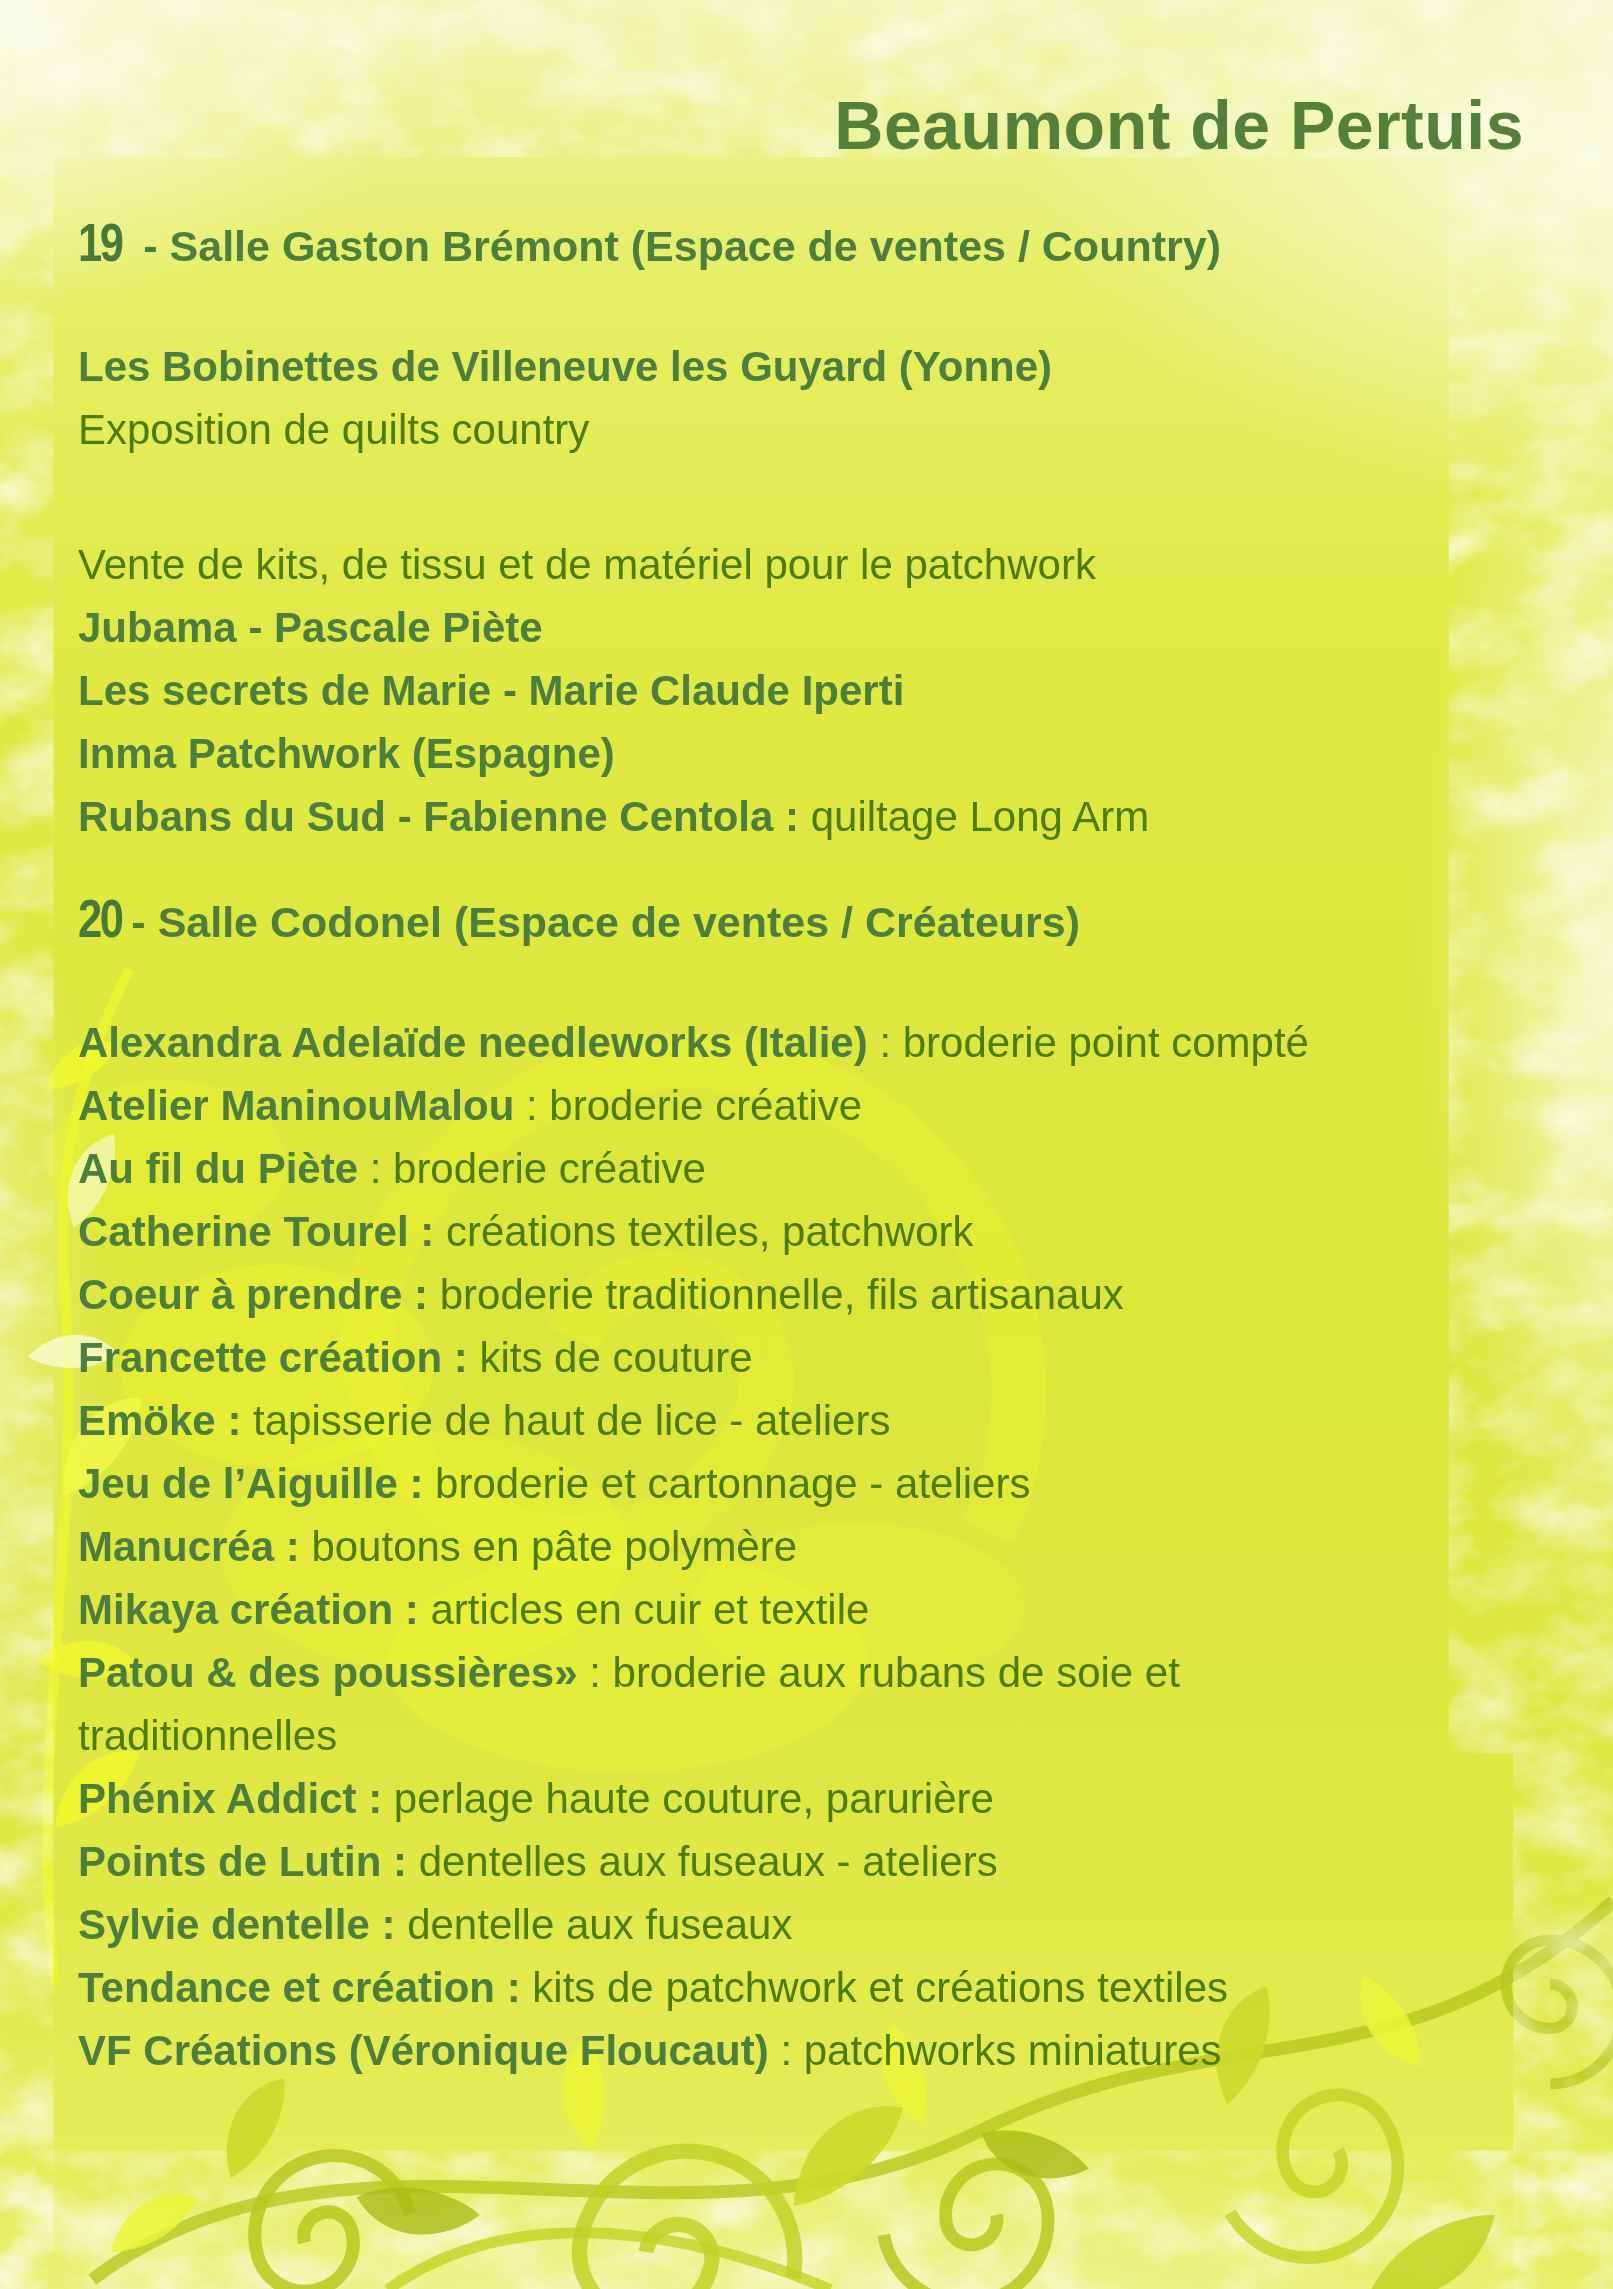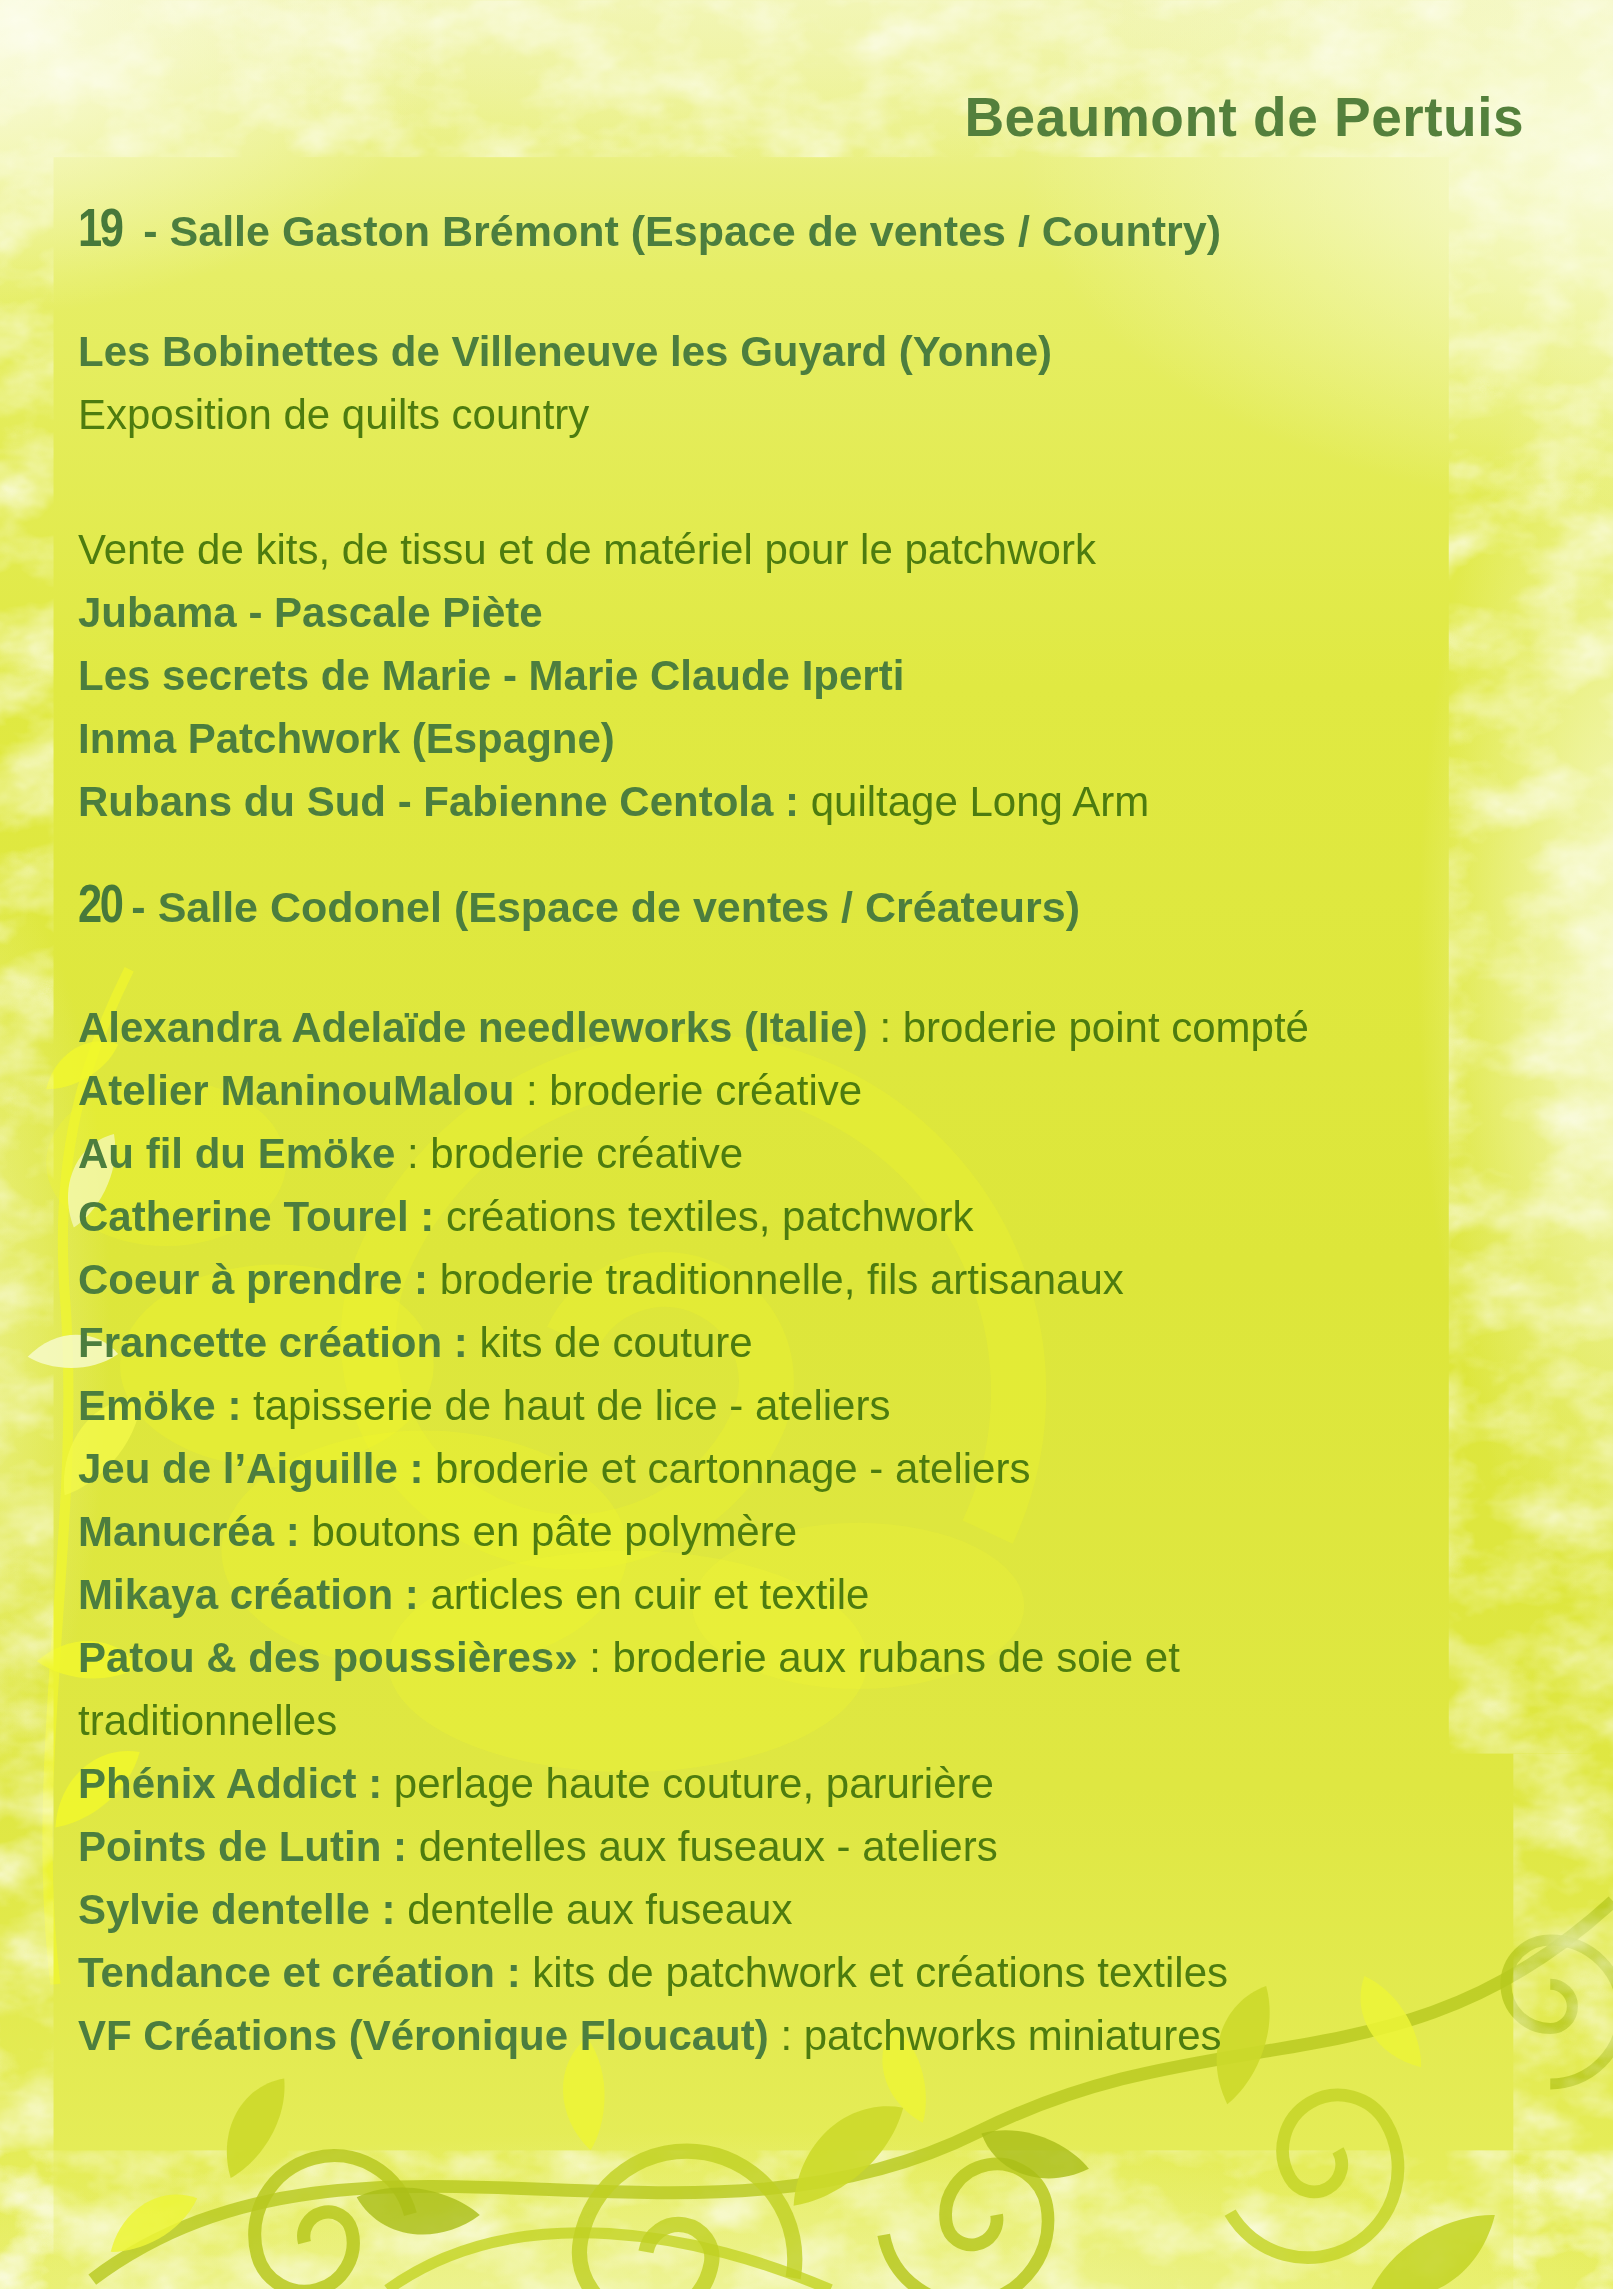--- a/index.html
+++ b/index.html
@@ -11,21 +11,21 @@
       radial-gradient(ellipse 1061px 572px at 104% 7%, rgba(251,253,232,.92), rgba(251,253,232,0) 62%),
       radial-gradient(ellipse 295px 923px at 101% 42%, rgba(250,252,228,.85), rgba(250,252,228,0) 72%),
       radial-gradient(ellipse 1200px 397px at 50% -5%, rgba(245,248,196,.9), rgba(245,248,196,0) 72%),
       radial-gradient(ellipse 222px 701px at -3% 58%, rgba(248,250,215,.55), rgba(248,250,215,0) 72%),
       radial-gradient(ellipse 1384px 305px at 45% 103%, rgba(243,247,190,.8), rgba(243,247,190,0) 75%),
       linear-gradient(180deg,#eff3a4 0%,#e6ee66 12%,#e0e942 30%,#dde63a 55%,#dfe742 78%,#e7ee60 100%);
   }
   .deco{position:absolute;inset:0;width:1613px;height:2290px;z-index:0;}
   .content{position:absolute;inset:0;z-index:1;padding:85px 89px 0 78px;box-sizing:border-box;}
   .page-title{
-    margin:0;text-align:right;font-size:55px;line-height:1.18;font-weight:700;
+    margin:0;text-align:right;font-size:68px;line-height:1.18;font-weight:700;
     color:#54803c;letter-spacing:0.5px;
   }
   .section-heading{
     margin:46px 0 0 0;font-size:43px;line-height:63px;font-weight:700;color:#4c7e3e;white-space:nowrap;
   }
   .section-number{
     display:inline-block;font-size:53px;font-weight:900;letter-spacing:-2.8px;
     transform:scaleX(.82);transform-origin:left bottom;color:#47793a;
   }
   .line{margin:0;font-size:42px;line-height:63px;white-space:nowrap;}
@@ -110,21 +110,21 @@
   <p class="line gap-before"><span class="b"></span><span class="r">Vente de kits, de tissu et de matériel pour le patchwork</span></p>
   <p class="line"><span class="b">Jubama - Pascale Piète</span><span class="r"></span></p>
   <p class="line"><span class="b">Les secrets de Marie - Marie Claude Iperti</span><span class="r"></span></p>
   <p class="line"><span class="b">Inma Patchwork (Espagne)</span><span class="r"></span></p>
   <p class="line"><span class="b">Rubans du Sud - Fabienne Centola :</span><span class="r"> quiltage Long Arm</span></p>
 
   <h2 class="section-heading section-20"><span class="section-number">20</span><span>- Salle Codonel (Espace de ventes / Créateurs)</span></h2>
 
   <p class="line first-after-heading"><span class="b">Alexandra Adelaïde needleworks (Italie)</span><span class="r"> : broderie point compté</span></p>
   <p class="line"><span class="b">Atelier ManinouMalou</span><span class="r"> : broderie créative</span></p>
-  <p class="line"><span class="b">Au fil du Emöke</span><span class="r"> : broderie créative</span></p>
+  <p class="line"><span class="b">Au fil du Piète</span><span class="r"> : broderie créative</span></p>
   <p class="line"><span class="b">Catherine Tourel :</span><span class="r"> créations textiles, patchwork</span></p>
   <p class="line"><span class="b">Coeur à prendre :</span><span class="r"> broderie traditionnelle, fils artisanaux</span></p>
   <p class="line"><span class="b">Francette création :</span><span class="r"> kits de couture</span></p>
   <p class="line"><span class="b">Emöke :</span><span class="r"> tapisserie de haut de lice - ateliers</span></p>
   <p class="line"><span class="b">Jeu de l’Aiguille :</span><span class="r"> broderie et cartonnage - ateliers</span></p>
   <p class="line"><span class="b">Manucréa :</span><span class="r"> boutons en pâte polymère</span></p>
   <p class="line"><span class="b">Mikaya création :</span><span class="r"> articles en cuir et textile</span></p>
   <p class="line"><span class="b">Patou &amp; des poussières»</span><span class="r"> : broderie aux rubans de soie et</span></p>
   <p class="line"><span class="b"></span><span class="r">traditionnelles</span></p>
   <p class="line"><span class="b">Phénix Addict :</span><span class="r"> perlage haute couture, parurière</span></p>

